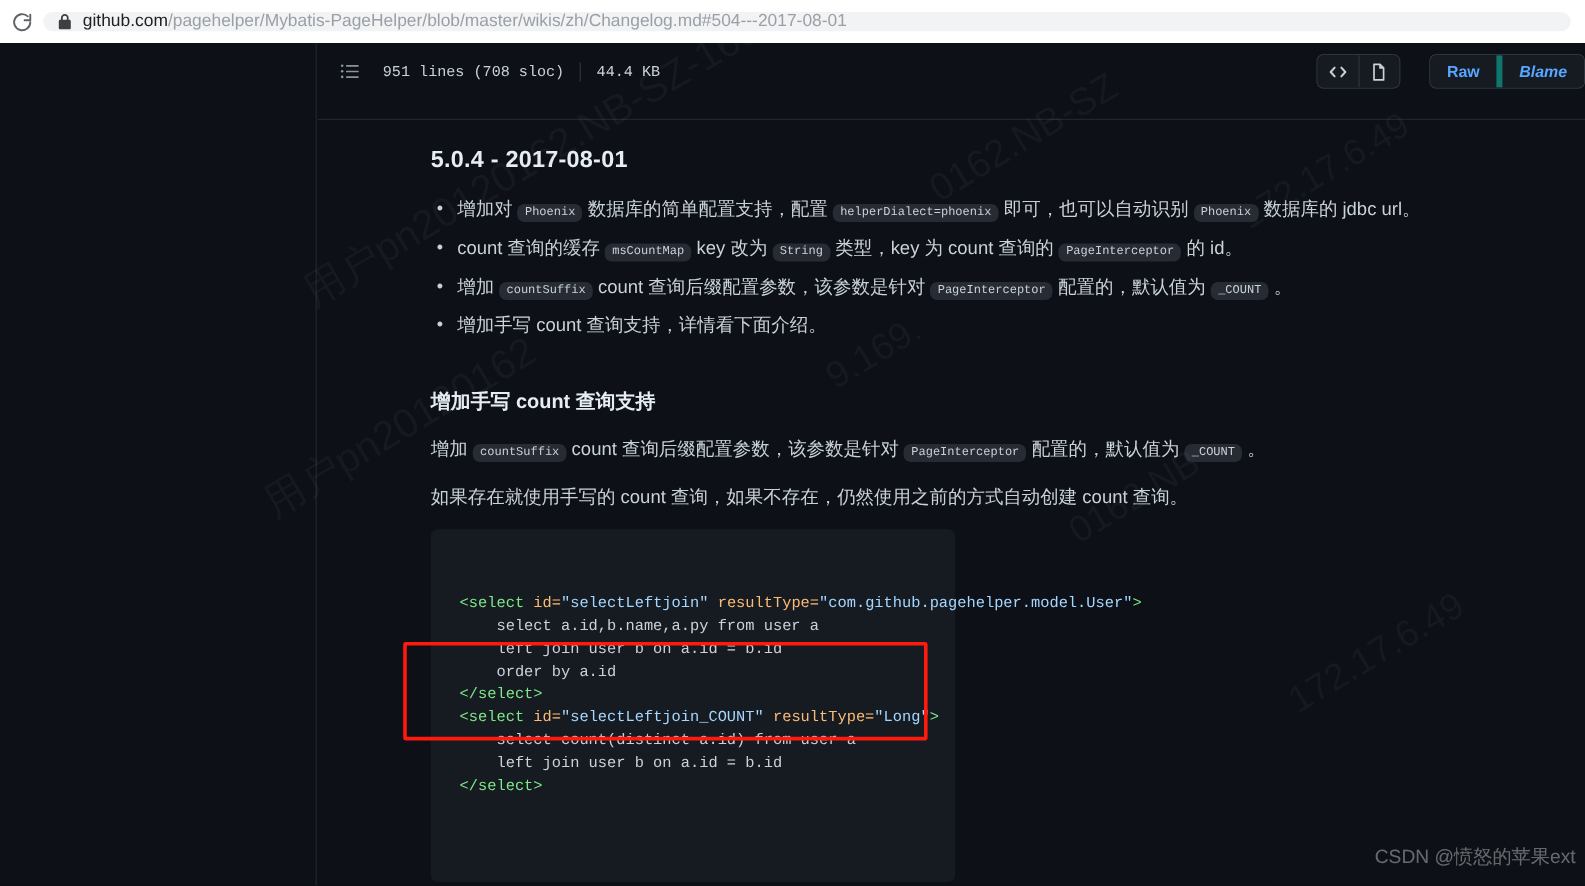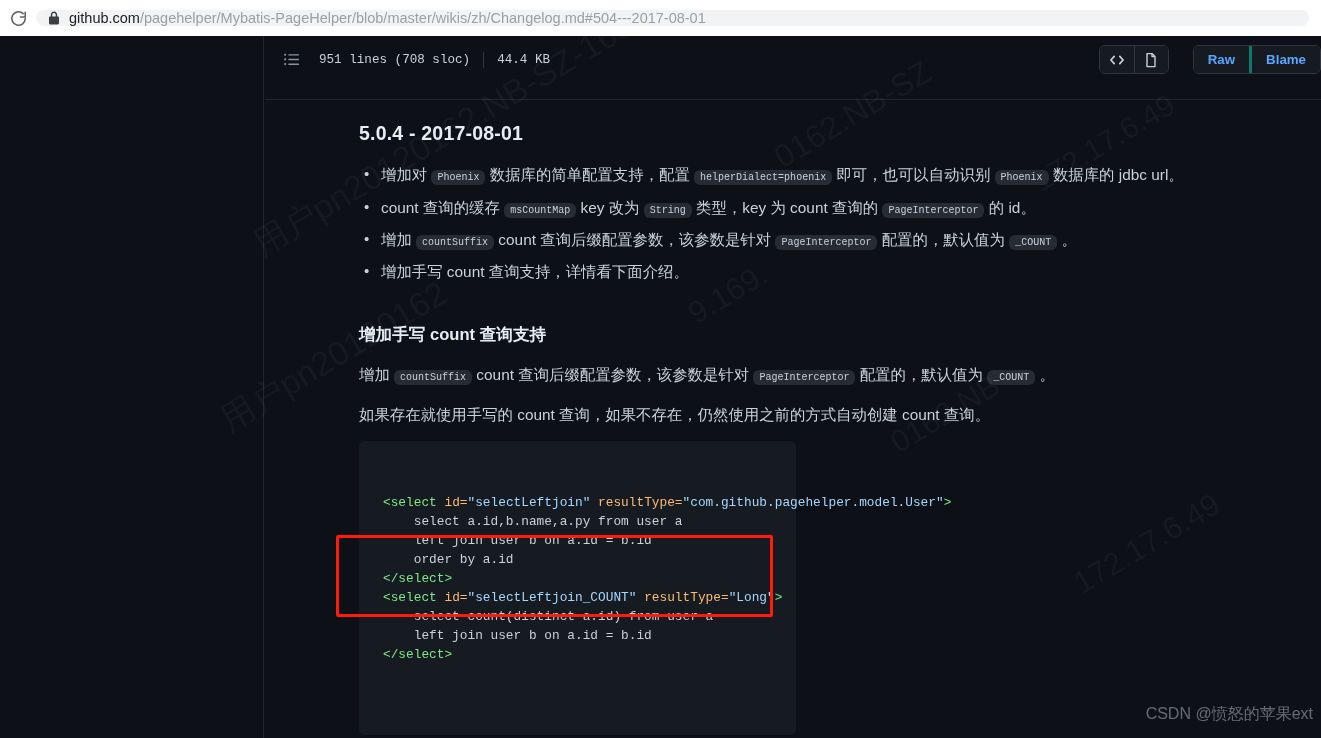--- a/index.html
+++ b/index.html
@@ -101,21 +101,21 @@
   .icon-btn + .icon-btn { border-left: 1px solid #30363d; }
   .text-btn {
     height: 27px; padding: 0 14px;
     display: flex; align-items: center;
     font-family: "Liberation Sans", sans-serif;
     font-size: 13.3px; font-weight: bold;
     color: #58a6ff;
     background: #161b22;
     white-space: nowrap;
   }
-  .text-btn + .text-btn { border-left: 3px solid #0f766e; }
+  .text-btn + .text-btn { border-left: 5px solid #0f766e; font-style: italic; }
 
   
   #article {
     position: relative;
     padding: 18px 0 0 94px;
     color: #c9d1d9;
     font-size: 15.4px;
     line-height: 1.55;
   }
   #doc-heading {

